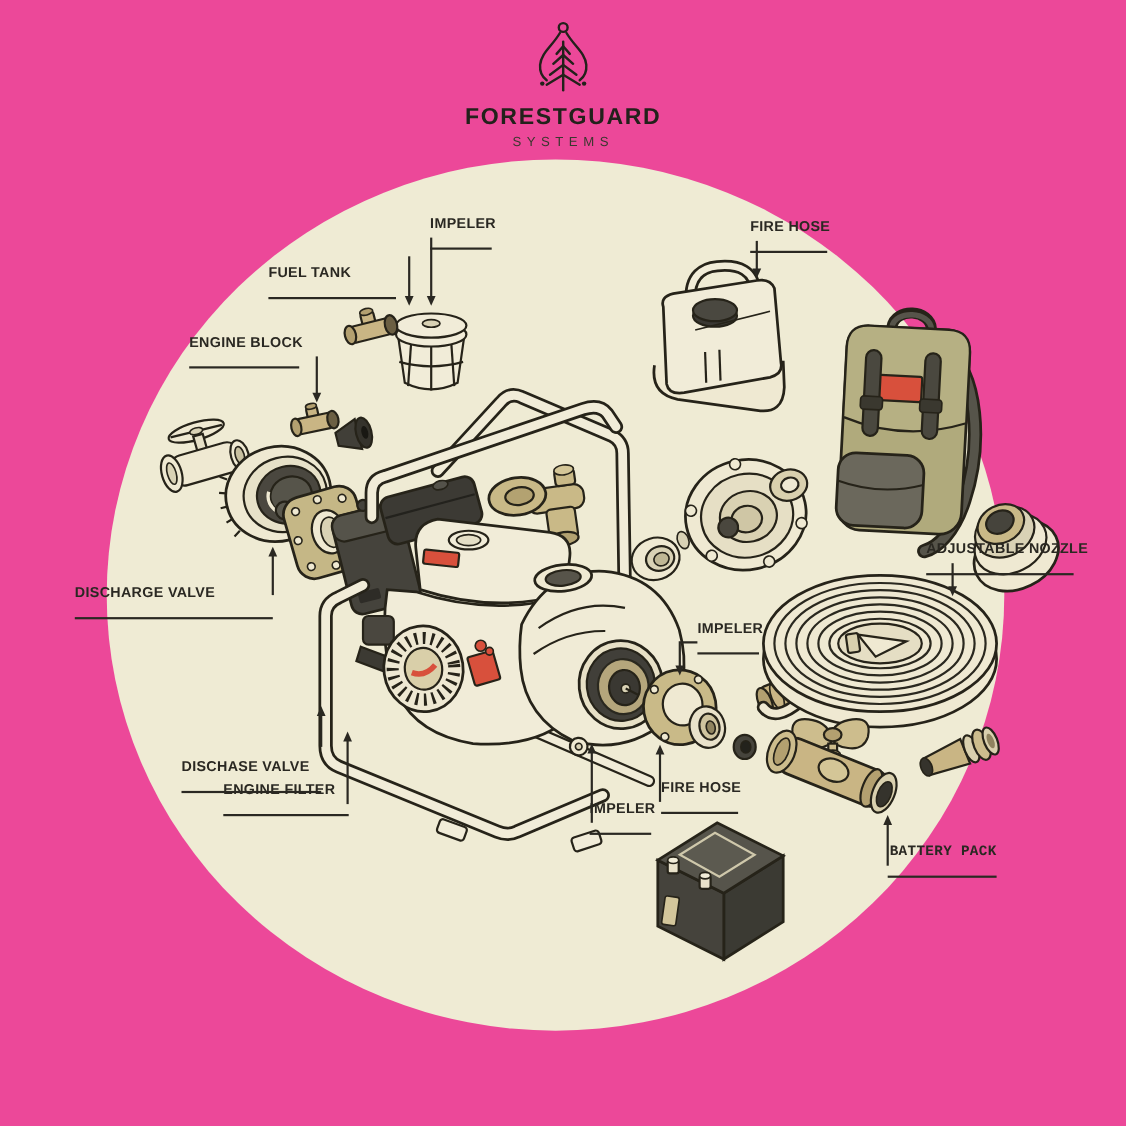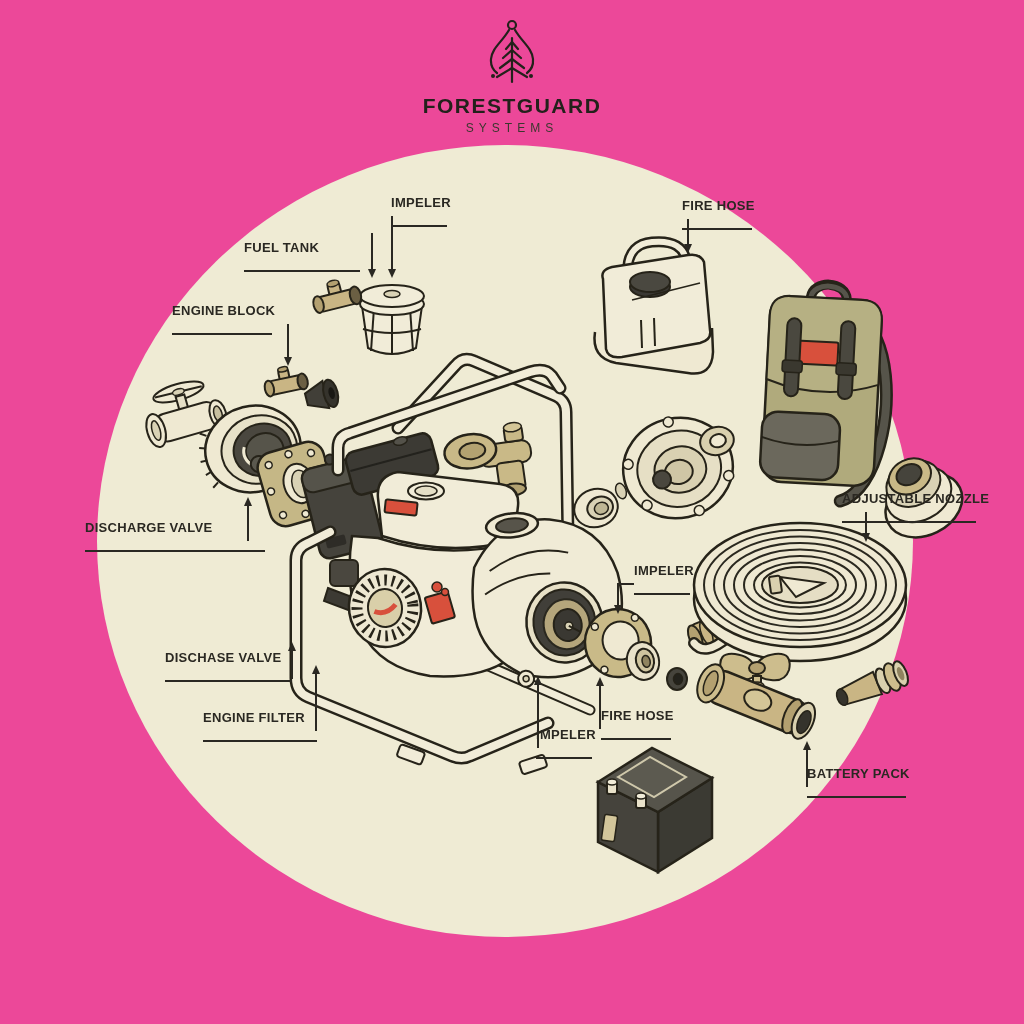--- a/index.html
+++ b/index.html
@@ -377,21 +377,21 @@
       <path d="M 36,52 L 21,61 M 36,52 L 51,61"></path>
     </svg>
     <div class="brand">FORESTGUARD</div>
     <div class="tagline">SYSTEMS</div>
   </div>
 
   <div class="part-label" style="left:244px;top:213px;width:116px;margin-top:28px;">FUEL TANK</div>
   <div class="part-label" style="left:391px;top:196px;width:56px;">IMPELER</div>
   <div class="part-label" style="left:682px;top:199px;width:70px;">FIRE HOSE</div>
   <div class="part-label" style="left:172px;top:304px;width:100px;">ENGINE BLOCK</div>
-  <div class="part-label" style="left:68px;top:521px;width:180px;margin-left:17px;">DISCHARGE VALVE</div>
+  <div class="part-label" style="left:68px;top:532px;width:180px;">DISCHARGE VALVE</div>
   <div class="part-label" style="left:842px;top:492px;width:134px;text-align:center;">ADJUSTABLE NOZZLE</div>
-  <div class="part-label" style="left:165px;top:651px;width:127px;">DISCHASE VALVE</div>
+  <div class="part-label" style="left:165px;top:690px;width:127px;">DISCHASE VALVE</div>
   <div class="part-label" style="left:203px;top:711px;width:114px;">ENGINE FILTER</div>
   <div class="part-label" style="left:634px;top:564px;width:56px;">IMPELER</div>
   <div class="part-label" style="left:601px;top:709px;width:70px;">FIRE HOSE</div>
   <div class="part-label" style="left:536px;top:728px;width:56px;">IMPELER</div>
-  <div class="part-label" style="left:807px;top:767px;width:99px;text-align:right;">BATTERY PACK</div>
+  <div class="part-label" style="left:807px;top:767px;width:99px;text-align:right;font-family:Liberation Mono, monospace;">BATTERY PACK</div>
 </div>
 
 </body></html>

